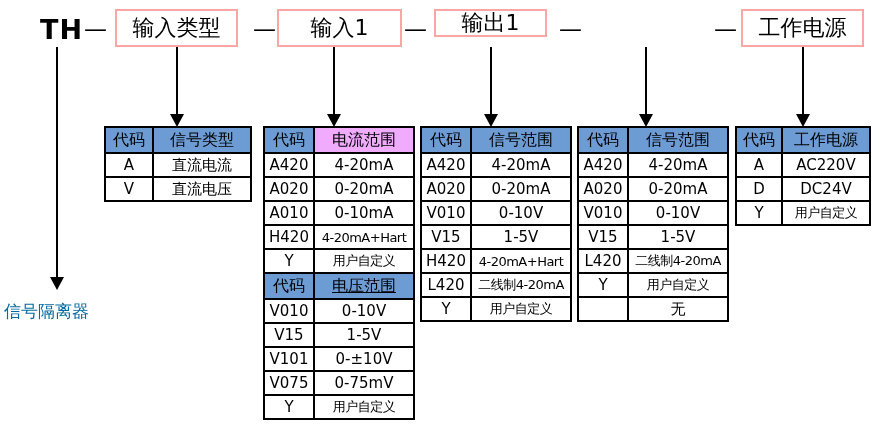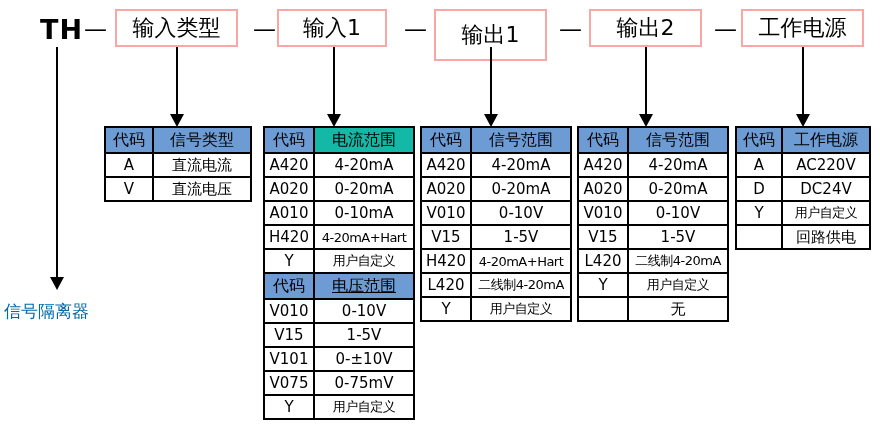--- a/index.html
+++ b/index.html
@@ -111,28 +111,25 @@
 
   <div class="dash" style="left:84px; top:18px;">—</div>
   <div class="dash" style="left:253px; top:18px;">—</div>
   <div class="dash" style="left:404px; top:18px;">—</div>
   <div class="dash" style="left:559px; top:18px;">—</div>
   <div class="dash" style="left:714px; top:18px;">—</div>
 
   <div class="hbox" style="left:115px; top:9px; width:123px; height:38px;">
     <span>输入类型</span>
   </div>
-  <div class="hbox" style="left:277px; top:9px; width:110px; height:38px;">
+  <div class="hbox" style="left:277px; top:9px; width:125px; height:38px;">
     <span>输入1</span>
   </div>
-  <div class="hbox" style="left:434px; top:9px; width:113px; height:52px;">
+  <div class="hbox" style="left:434px; top:9px; width:113px; height:28px;">
     <span>输出1</span>
-  </div>
-  <div class="hbox" style="left:589px; top:9px; width:113px; height:38px;">
-    <span>输出2</span>
   </div>
   <div class="hbox" style="left:741px; top:9px; width:123px; height:38px;">
     <span>工作电源</span>
   </div>
 
   <div class="vline" style="left:56px; top:47px; height:232px;"></div>
   <div class="arrowhead" style="left:50px; top:277px;"></div>
 
   <div class="vline" style="left:176px; top:47px; height:69px;"></div>
   <div class="arrowhead" style="left:170px; top:114px;"></div>
@@ -171,21 +168,21 @@
   </table>
 
   <table class="spec-table" id="t1" style="left:263px; top:126px; width:150px;">
     <colgroup>
         <col style="width:50px">
         <col style="width:100px">
       </colgroup>
     <tbody>
       <tr>
         <td class="hd" style="background: rgb(109, 155, 212);">代码</td>
-        <td class="hd" style="background: #14b8a6;">电流范围</td>
+        <td class="hd" style="background: #f0abfc;">电流范围</td>
       </tr>
       <tr>
         <td class="code">A420</td>
         <td>4-20mA</td>
       </tr>
       <tr>
         <td class="code">A020</td>
         <td>0-20mA</td>
       </tr>
       <tr>
@@ -324,22 +321,18 @@
         <td>AC220V</td>
       </tr>
       <tr>
         <td class="code">D</td>
         <td>DC24V</td>
       </tr>
       <tr>
         <td class="code">Y</td>
         <td class="tight">用户自定义</td>
       </tr>
-      <tr>
-        <td class="code"></td>
-        <td>回路供电</td>
-      </tr>
     </tbody>
   </table>
 
   <div class="caption" style="left:4px; top:300px;">信号隔离器</div>
 
 </div>
 
 </body></html>

